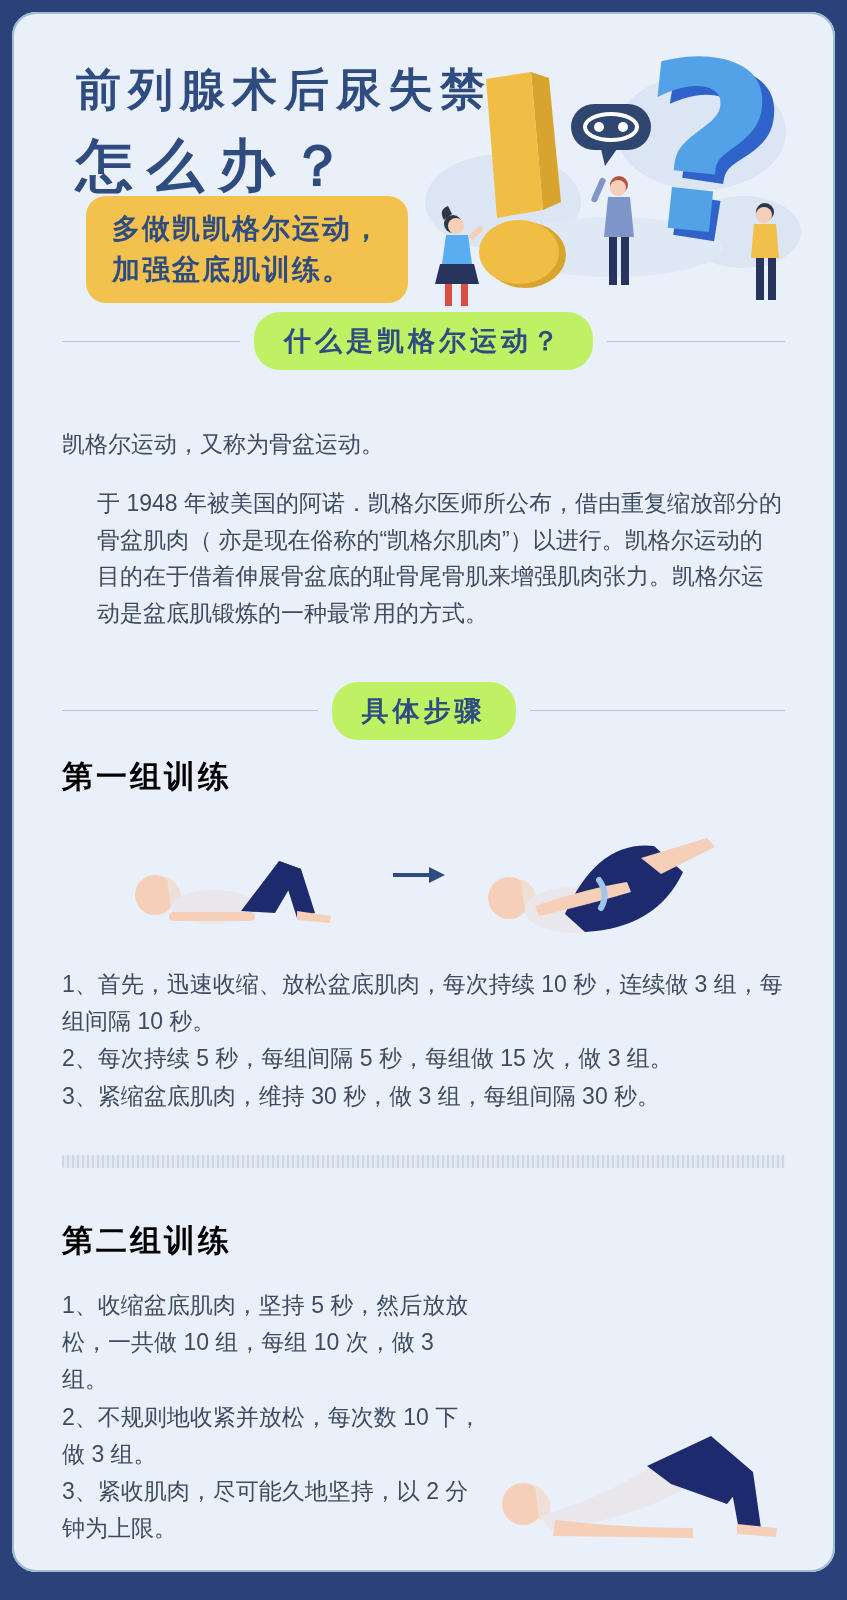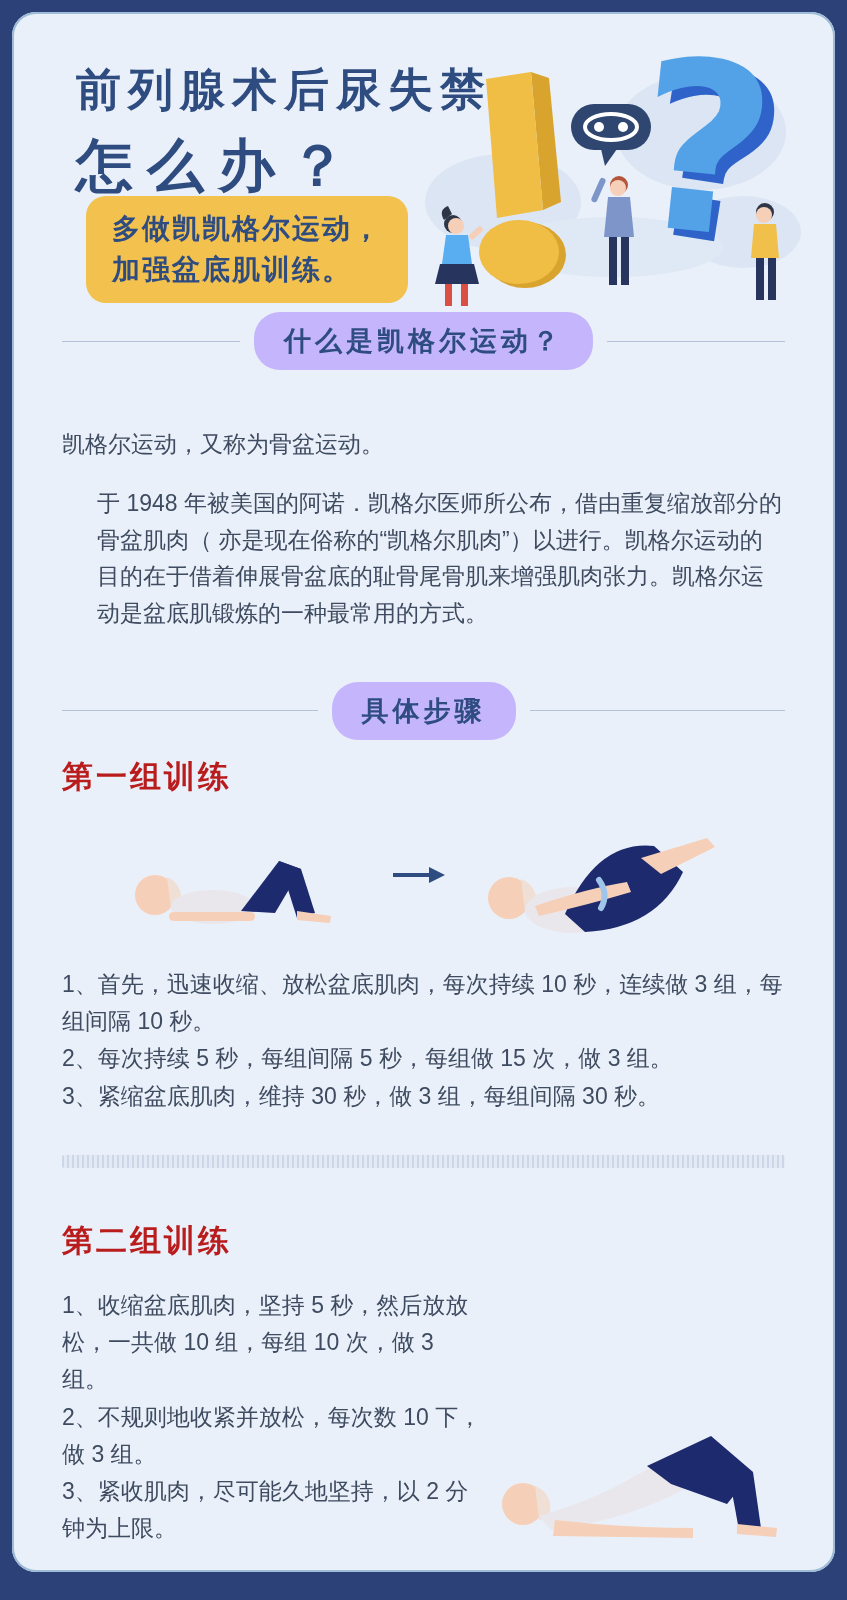--- a/index.html
+++ b/index.html
@@ -36,33 +36,33 @@
     padding:13px 26px;
     font-size:28px; font-weight:900; color:#2e4c80;
     line-height:1.45; letter-spacing:2px;
   }
   .hero-art { position:absolute; right:-18px; top:40px; }
 
   
   .pill-row { display:flex; align-items:center; }
   .pill-row .line { flex:1; height:1px; background:#b4c3d8; }
   .pill {
-    background:#c4b5fd; color:#2e4c80;
+    background:#bef264; color:#2e4c80;
     font-weight:900; letter-spacing:4px;
     border-radius:26px; white-space:nowrap;
   }
   .pill.big { font-size:27px; padding:11px 30px; margin:0 14px; }
 
   
   .body-text { font-size:23px; color:#3e4b60; line-height:1.6; }
   .para1 { margin-top:56px; }
   .para2 { margin-top:22px;margin-left:35px; }
   .steps-pill-row { margin-top:50px;text-align:center; }
   .group-heading {
-    font-size:31px; font-weight:900; color:#b91c1c; letter-spacing:3px;
+    font-size:31px; font-weight:900; color:#000000; letter-spacing:3px;
   }
   .g1-heading { margin-top:16px; }
   .step-line { font-size:23px; color:#3e4b60; line-height:1.62; }
 
   
   .g1-art-row {
     display:flex; align-items:center; justify-content:center;
     gap:24px; height:150px; margin-top:4px;
   }
   .g1-steps { margin-top:14px; }

